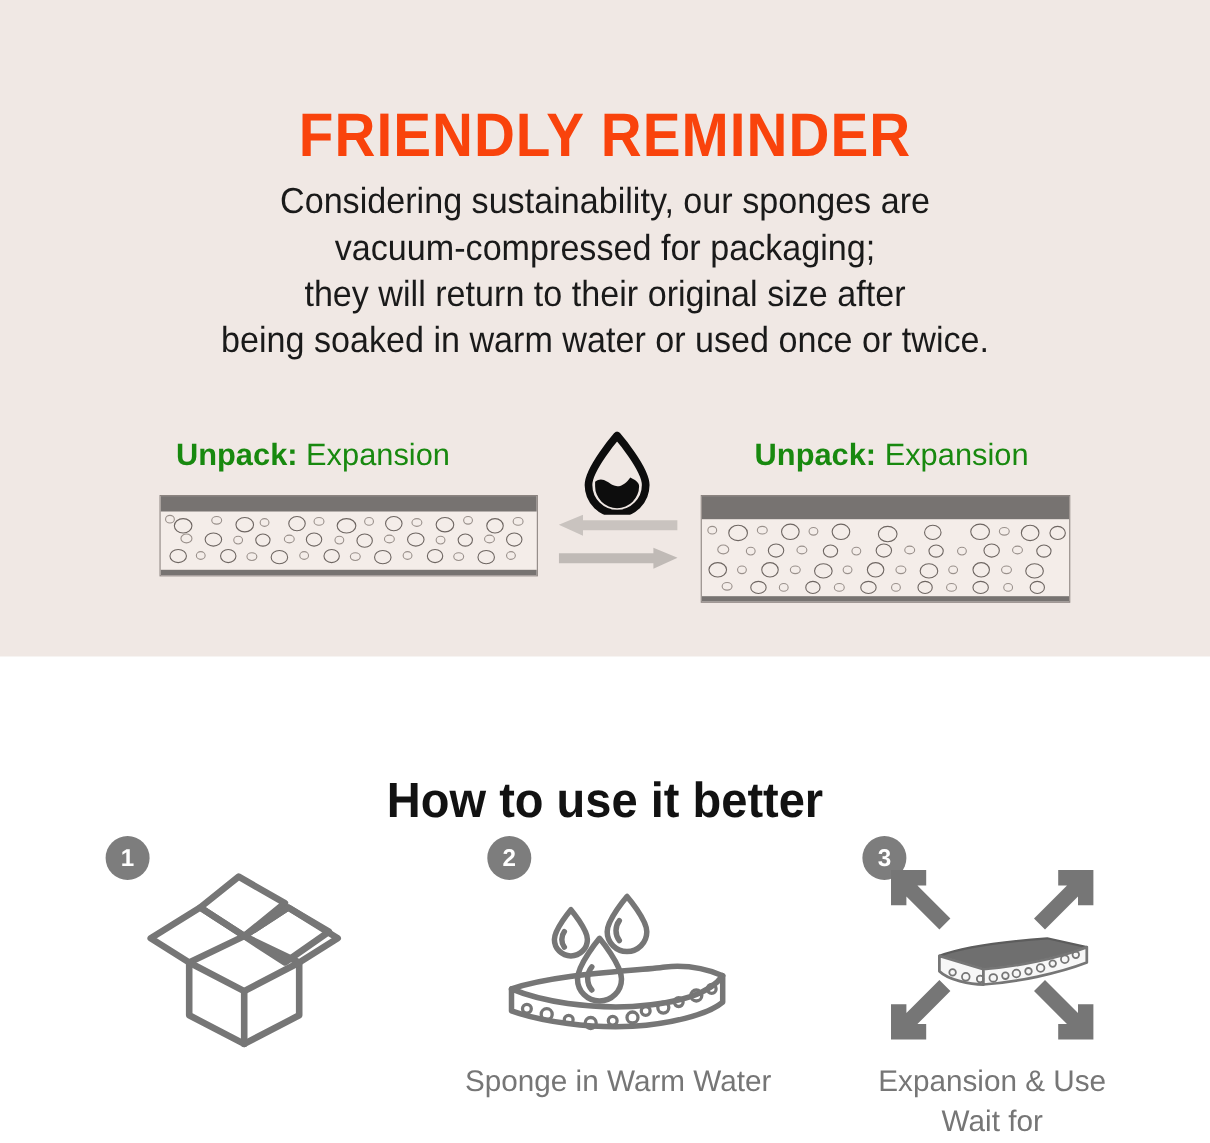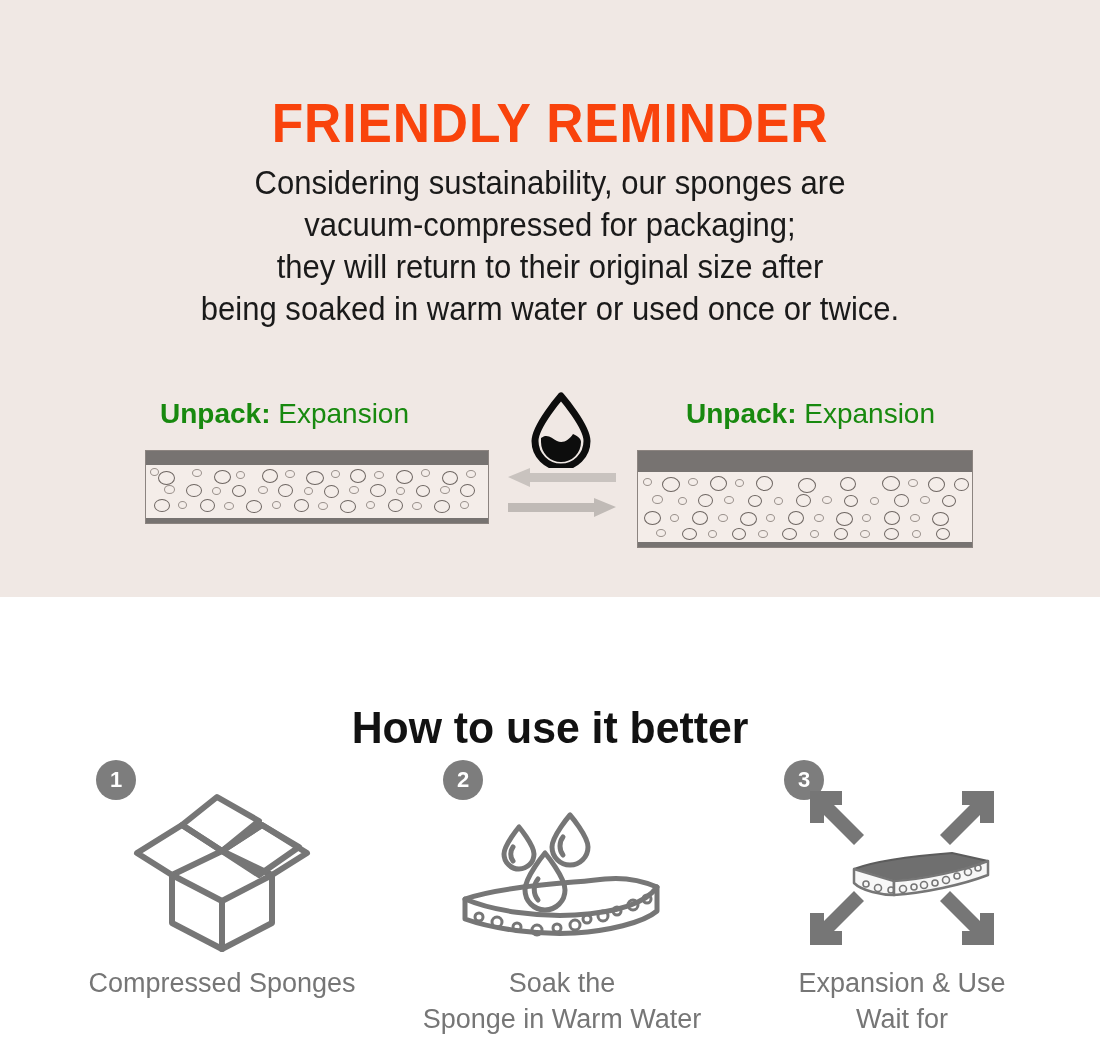--- a/index.html
+++ b/index.html
@@ -347,21 +347,20 @@
 
             <path d="M95 68 L55 42 L90 14 L132 38 Z"></path>
 
             <path d="M95 68 L135 42 L172 64 L132 92 Z" transform="translate(0,0)"></path>
 
             <path d="M45 92 L95 118 L145 92"></path>
           </g>
         </svg>
       </div>
       <div class="step-caption">
-        <span class="line">Compressed Sponges</span>
       </div>
     </div>
 
     <div class="step" id="step-2">
       <div class="step-badge">2</div>
       <div class="step-icon">
         <svg viewBox="0 0 210 170" width="210" height="170">
           <g fill="none" stroke="#767676" stroke-width="5" stroke-linejoin="round" stroke-linecap="round">
 
             <path d="M62 44 C62 44 47 62 47 71 A15 15 0 0 0 77 71 C77 62 62 44 62 44 Z"></path>
@@ -386,21 +385,20 @@
             <circle cx="118" cy="142" r="5"></circle>
             <circle cx="130" cy="136" r="4"></circle>
             <circle cx="146" cy="133" r="5"></circle>
             <circle cx="160" cy="128" r="4"></circle>
             <circle cx="176" cy="122" r="5"></circle>
             <circle cx="190" cy="116" r="4"></circle>
           </g>
         </svg>
       </div>
       <div class="step-caption">
-        <span class="line">Soak the</span>
         <span class="line">Sponge in Warm Water</span>
       </div>
     </div>
 
     <div class="step" id="step-3">
       <div class="step-badge">3</div>
       <div class="step-icon">
         <svg viewBox="0 0 200 170" width="200" height="170">
           <g fill="#767676">
 

